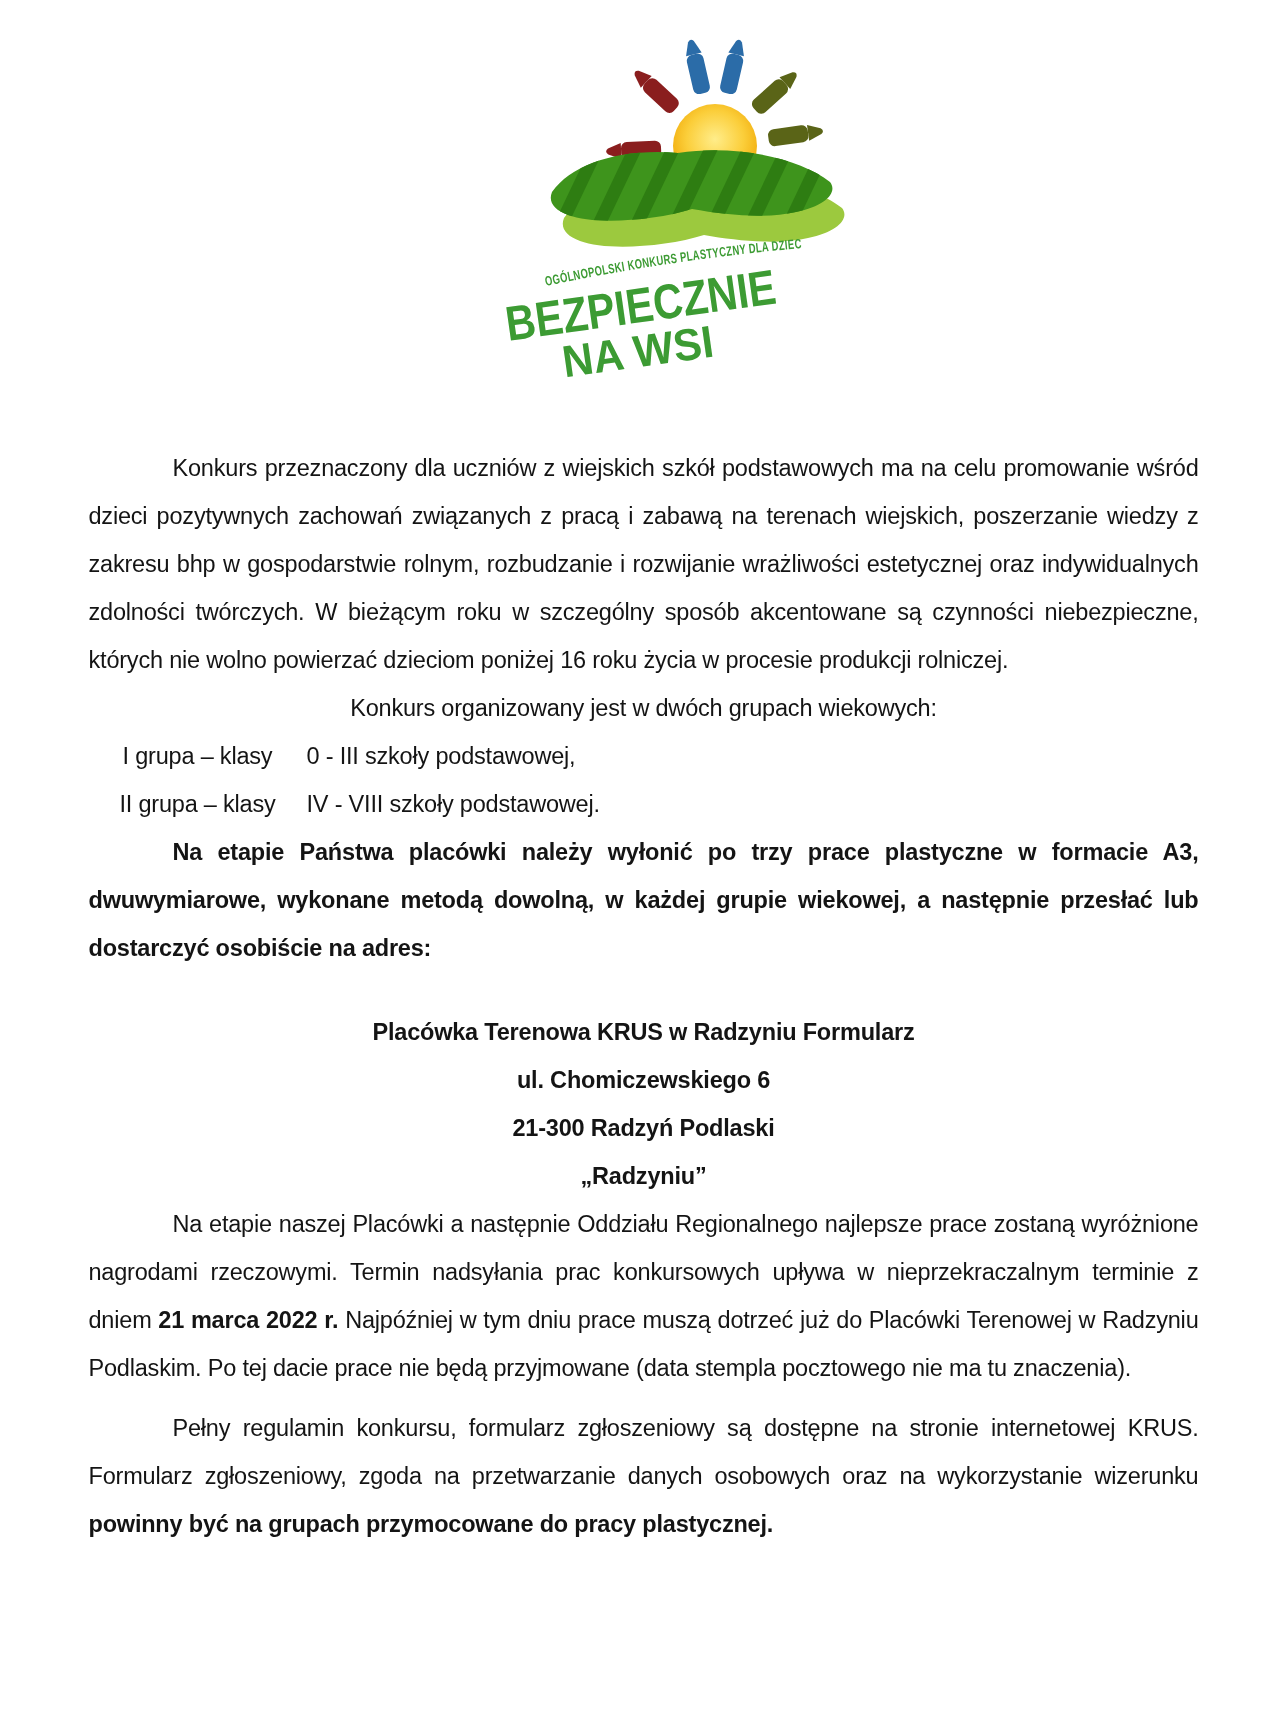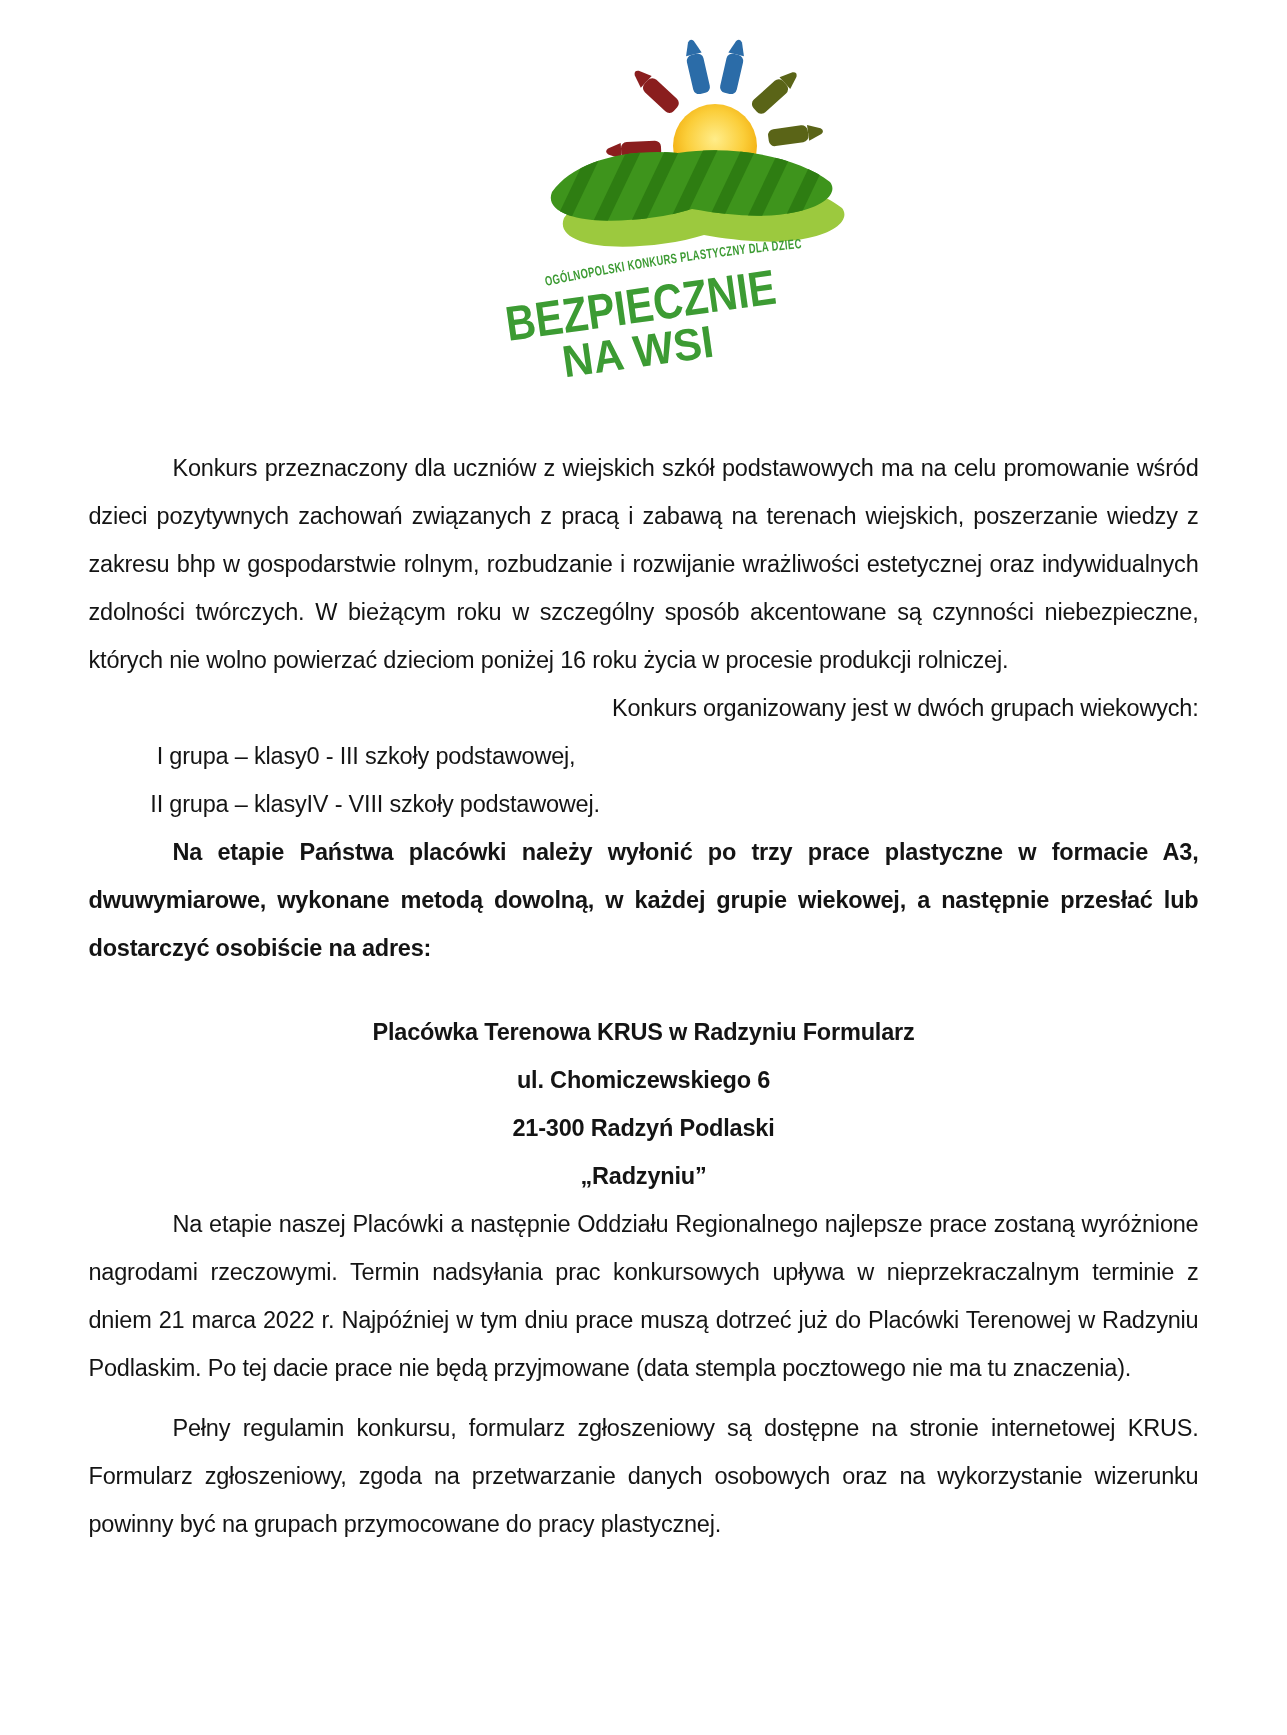--- a/index.html
+++ b/index.html
@@ -20,30 +20,30 @@
     width: 1110px;
     margin: 56px auto 0;
     font-size: 23.5px;
     line-height: 48px;
     text-align: justify;
     letter-spacing: -0.2px;
   }
   .content p { margin: 0; }
   .indent { text-indent: 84px; }
   .bold { font-weight: bold; }
-  .plain { text-align: right; }
-  .group-row { display: flex; text-align: right; }
+  .plain { text-align: center; }
+  .group-row { display: flex; text-align: center; }
   .group-label { width: 218px; flex: none; }
   .address {
     text-align: center;
     font-weight: bold;
     margin-top: 36px;
   }
   .p-gap { margin-top: 12px !important; }
-  b { font-weight: normal; }
+  b { font-weight: bold; }
 </style>
 </head>
 <body>
 
 <div class="logo-wrap">
   <svg width="400" height="350" viewBox="0 0 400 350">
     <defs>
       <radialGradient id="sunGrad" cx="50%" cy="42%" r="62%">
         <stop offset="0%" stop-color="#FFED8A"></stop>
         <stop offset="55%" stop-color="#FBCE3A"></stop>

